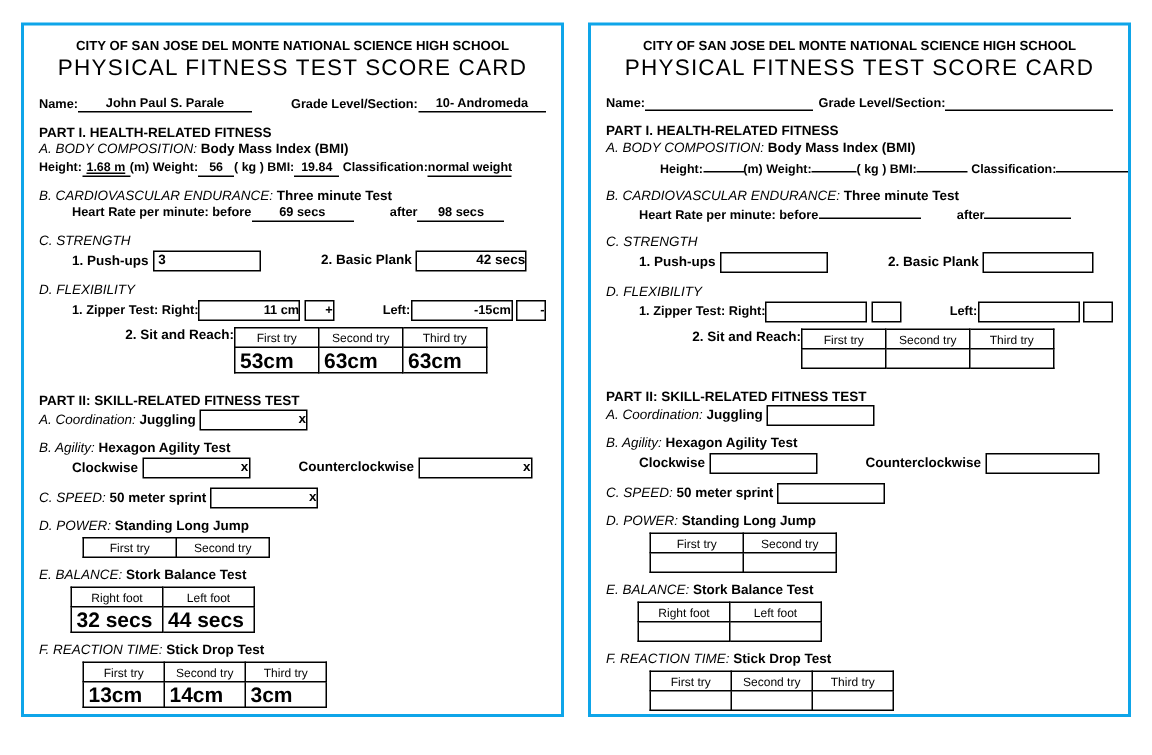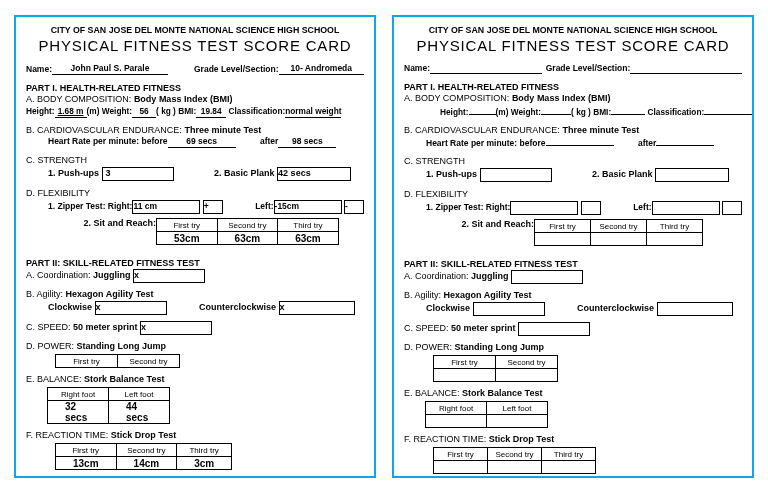--- a/index.html
+++ b/index.html
@@ -11,21 +11,21 @@
   }
   .page { display: flex; gap: 16px; padding: 15px 14px; }
   .card {
     width: 362px; height: 463px;
     border: 2px solid #0ea5e9;
     background: #fff;
     padding: 6px 10px 0 10px;
     overflow: hidden;
   }
   .b { font-weight: 700; }
-  .i { }
+  .i { font-style: italic; }
   .school { text-align: center; font-size: 8.8px; font-weight: 700; margin-top: 2px; line-height: 11px; }
   .title  { text-align: center; font-size: 15px; letter-spacing: 0.8px; margin-top: 1px; line-height: 17px; }
   .row { line-height: 11px; white-space: nowrap; }
   .nr { display: flex; align-items: flex-end; margin-top: 9px; }
   .u {
     display: inline-block;
     border-bottom: 1px solid #000;
     text-align: center;
     min-height: 10px;
     font-weight: 700;
@@ -48,39 +48,39 @@
   .w32 { width: 32px; text-decoration: underline; } .w24 { width: 24px; } .w30 { width: 30px; } .w56 { width: 56px; }
   .w68 { width: 68px; } .w58 { width: 58px; }
   
   .card1 .w32 { width: 27px; } .card1 .w24 { width: 30px; }
   .card1 .w30 { width: 34px; } .card1 .w56 { width: 50px; }
   
   .box {
     display: inline-block;
     border: 1.5px solid #000;
     height: 14px; line-height: 11px;
-    text-align: left; vertical-align: middle;
+    text-align: right; vertical-align: middle;
     font-weight: 700;
   }
   .bw68 { width: 68px; } .bw72 { width: 72px; } .bw74 { width: 74px; }
   .bw76 { width: 76px; } .bw20 { width: 20px; }
   .al { text-align: left; padding-left: 3px; }
   .g38 { margin-left: 38px; } .g30 { margin-left: 30px; }
   .g22 { margin-left: 30px; } .g46 { margin-left: 22px; }
   .flexrow { display: flex; align-items: flex-start; margin-top: 2px; }
   .srlabel { width: 108px; padding-top: 2px; text-align: right; }
   
   .tbl { border-collapse: collapse; margin-top: 2px; }
   .tbl th {
     border: 1px solid #000; font-weight: 400; font-size: 8px;
     height: 13px; text-align: center; padding: 0 3px;
   }
   .tbl td {
-    border: 1px solid #000; font-weight: 700; font-size: 10px;
-    height: 13px; text-align: left; padding: 0 17px;
+    border: 1px solid #000; font-weight: 700; font-size: 14px;
+    height: 13px; text-align: left; padding: 0 3px;
   }
   .c56 { width: 56px; } .c62 { width: 62px; } .c61 { width: 61px; } .c54 { width: 54px; }
   .ind2 { margin-left: 29px; } .ind3 { margin-left: 21px; }
 </style>
 </head>
 <body>
 
 <div class="page">
 
   <div class="card card0">

